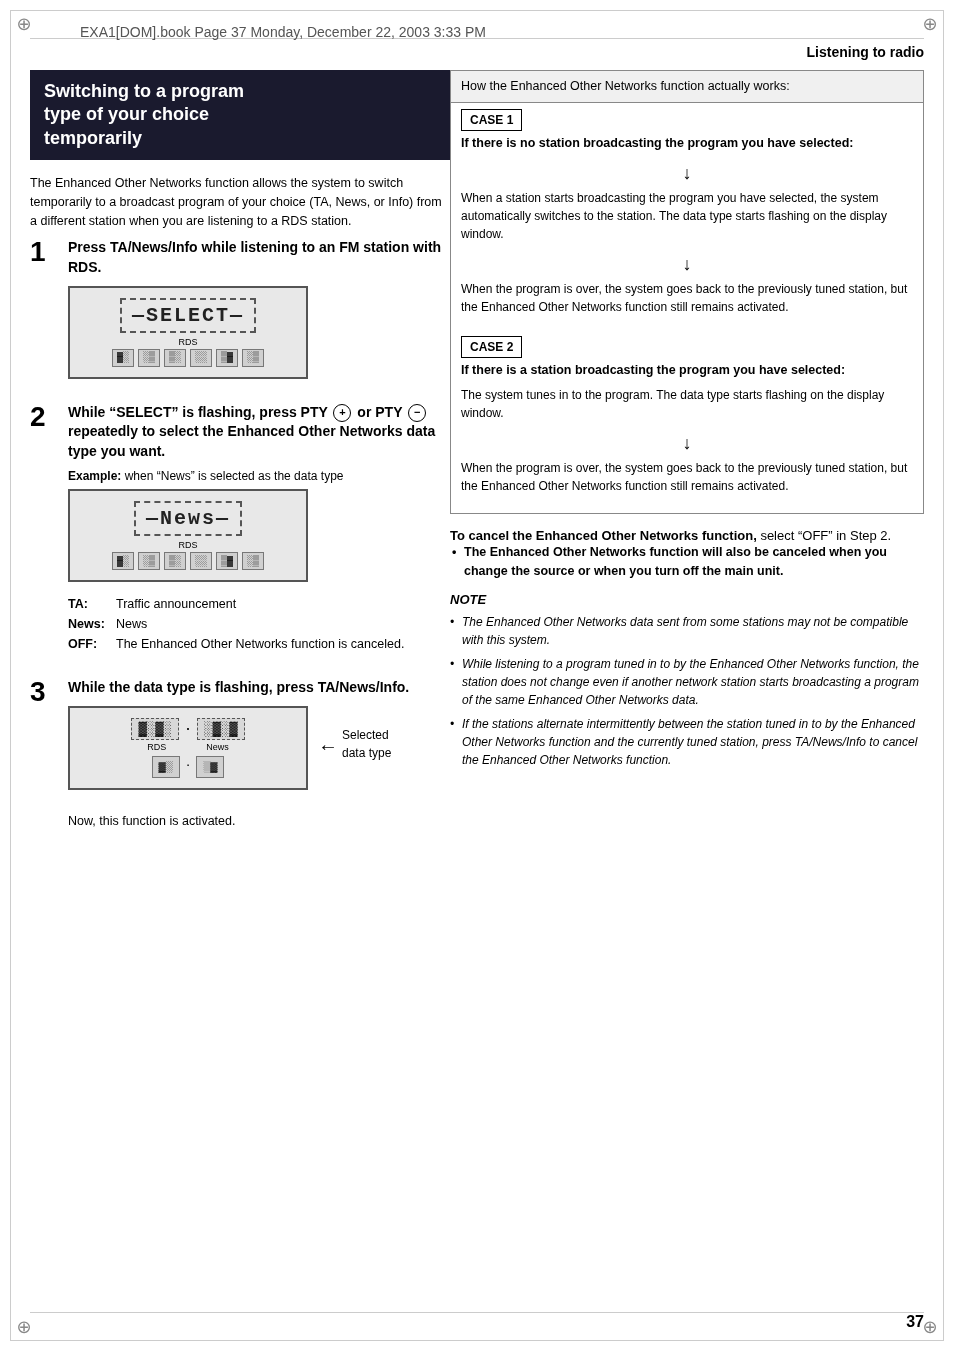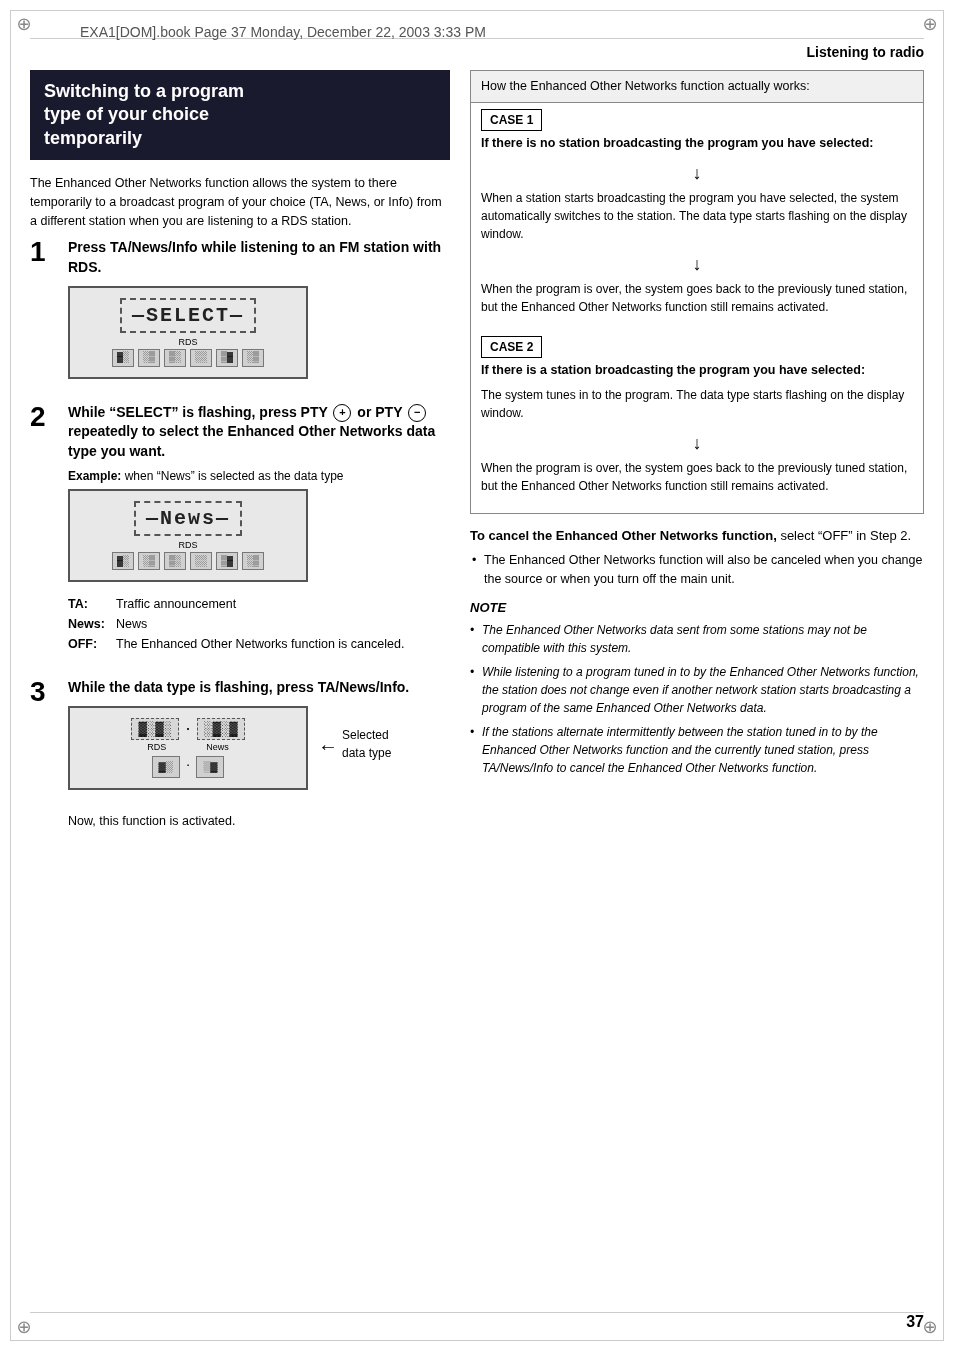--- a/index.html
+++ b/index.html
@@ -62,21 +62,20 @@
     .page-number {
       position: absolute;
       bottom: 20px; right: 30px;
       font-size: 16px; font-weight: bold;
     }
 
     .content-area {
       position: absolute;
       top: 60px; left: 30px; right: 30px; bottom: 50px;
       display: flex;
-      gap: 20px;
     }
 
     .left-column {
       flex: 0 0 420px;
       padding-top: 10px;
     }
 
     .right-column {
       flex: 1;
       padding-top: 10px;
@@ -354,21 +353,21 @@
 <div class="content-area">
 
   <div class="left-column">
 
     <div class="title-box">
       <span>Switching to a program</span><br>
       <span>type of your choice</span><br>
       <span>temporarily</span>
     </div>
 
-    <p class="intro-text">The Enhanced Other Networks function allows the system to there temporarily to a broadcast program of your choice (TA, News, or Info) from a different station when you are listening to a RDS station.</p>
+    <p class="intro-text">The Enhanced Other Networks function allows the system to switch temporarily to a broadcast program of your choice (TA, News, or Info) from a different station when you are listening to a RDS station.</p>
 
     <div class="step">
       <div class="step-number">1</div>
       <div class="step-content">
         <div class="step-title">Press TA/News/Info while listening to an FM station with RDS.</div>
 
         <div class="display-box">
           <div class="display-text-large">—SELECT—</div>
           <div class="display-label-row">
             <span>RDS</span>
@@ -492,21 +491,21 @@
         <div class="arrow-down">↓</div>
         <div class="case-body">When the program is over, the system goes back to the previously tuned station,  but the Enhanced Other Networks function still remains activated.</div>
       </div>
     </div>
 
     <div class="cancel-section">
       <p>
         <strong>To cancel the Enhanced Other Networks function,</strong>
         <span>select “OFF” in Step 2.</span>
       </p>
-      <div class="bullet-item" style="margin-top:8px;">The Enhanced Other Networks function will also be canceled when you change the source or when you turn off the main unit.</div>
+      <div class="bullet-item" style="font-weight:bold;">The Enhanced Other Networks function will also be canceled when you change the source or when you turn off the main unit.</div>
     </div>
 
     <div class="note-section">
       <div class="note-title">NOTE</div>
       <ul class="note-bullets">
         <li>The Enhanced Other Networks data sent from some stations may not be compatible with this system.</li>
         <li>While listening to a program tuned in to by the Enhanced Other Networks function, the station does not change even if another network station starts broadcasting a program of the same Enhanced Other Networks data.</li>
         <li>If the stations alternate intermittently between the station tuned in to by the Enhanced Other Networks function and the currently tuned station, press TA/News/Info to cancel the Enhanced Other Networks function.</li>
       </ul>
     </div>

